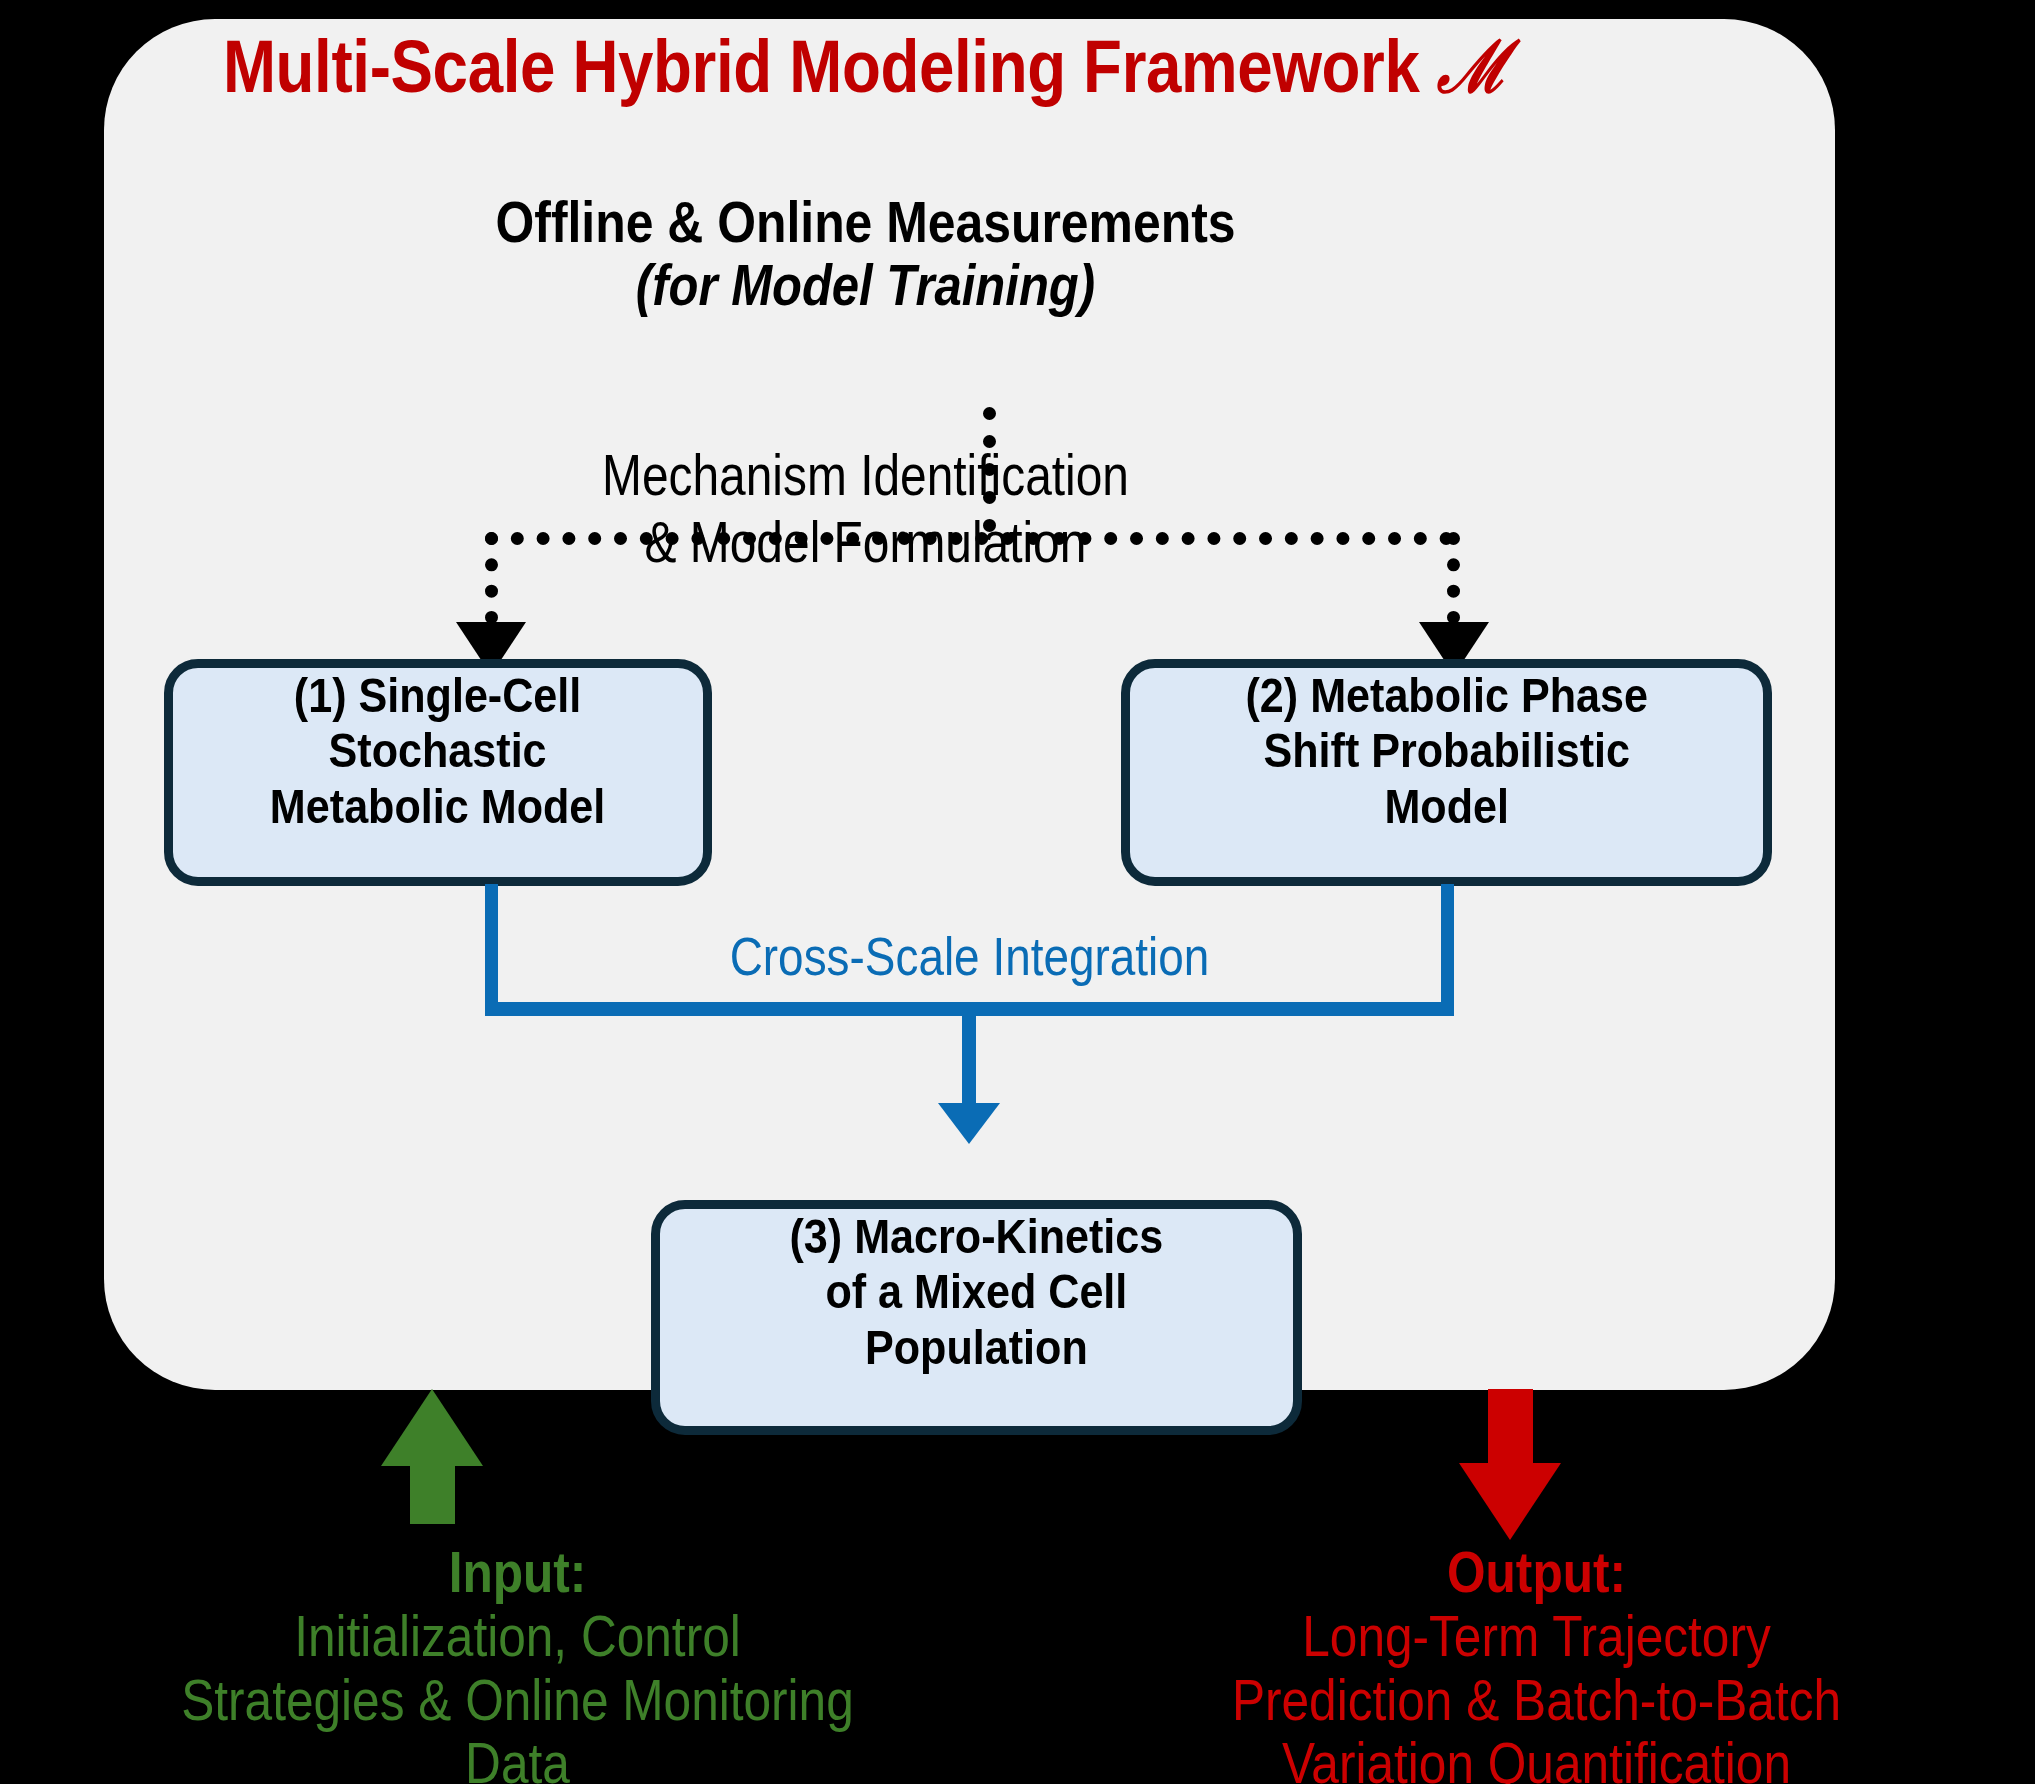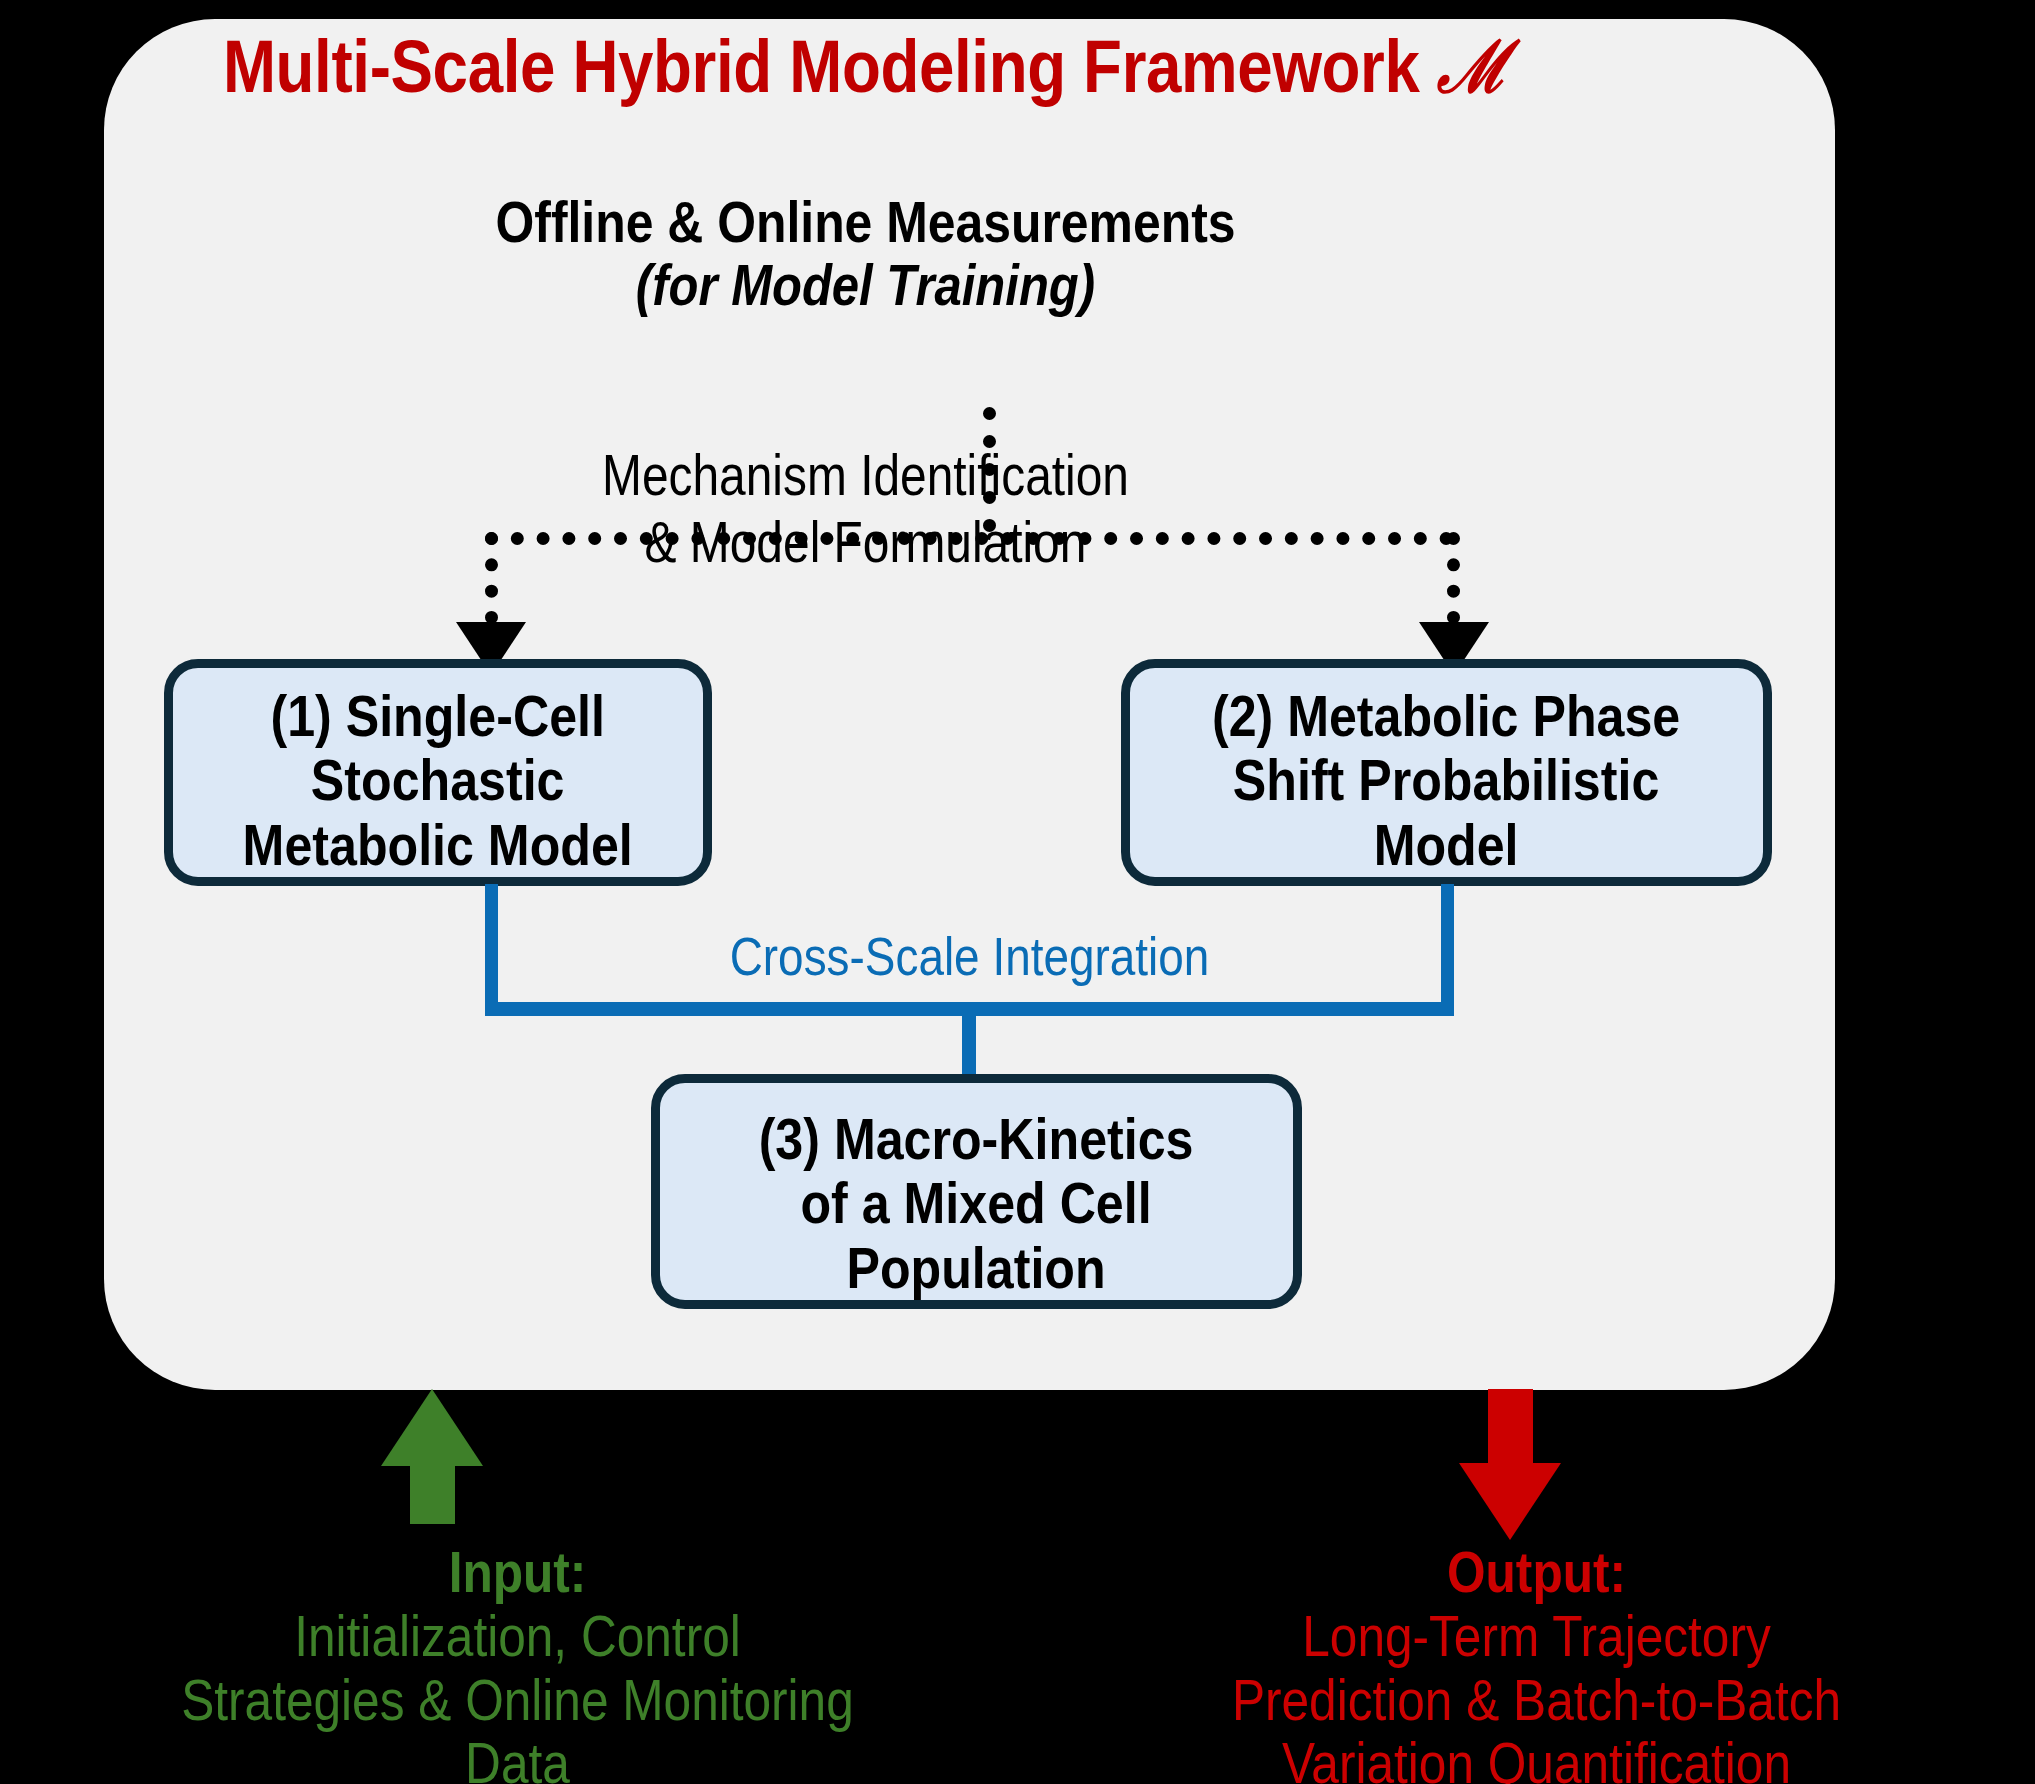--- a/index.html
+++ b/index.html
@@ -130,33 +130,33 @@
   .mech span { display: block; }
 
   
   .mbox {
     position: absolute;
     background: #dce8f6;
     border: 9.4px solid #0d2a3a;
     border-radius: 34px;
     box-sizing: border-box;
     display: flex;
-    align-items: flex-end;
+    align-items: flex-start;
     justify-content: center;
     text-align: center;
     color: #000000;
     font-weight: bold;
-    font-size: 57px;
+    font-size: 49px;
     line-height: 1.13;
   }
   .mbox .inner { transform: scaleX(0.88); }
 
   #box1 { left: 164px;  top: 659px;  width: 548px; height: 227px; }
   #box2 { left: 1121px; top: 659px; width: 651px; height: 227px; }
-  #box3 { left: 651px;  top: 1074px; width: 651px; height: 235px; }
+  #box3 { left: 651px;  top: 1200px; width: 651px; height: 235px; }
 
   
   .blue { background: #0a6cb5; position: absolute; }
   #blue-left-v   { left: 485px;  top: 884px; width: 13px;  height: 130px; }
   #blue-right-v  { left: 1441px; top: 884px; width: 13px;  height: 130px; }
   #blue-h        { left: 485px;  top: 1002px; width: 969px; height: 13.7px; }
   #blue-down-v   { left: 962px; top: 1002px; width: 13.7px;  height: 103px; }
   .blue-arrow {
     position: absolute;
     left: 938px;

